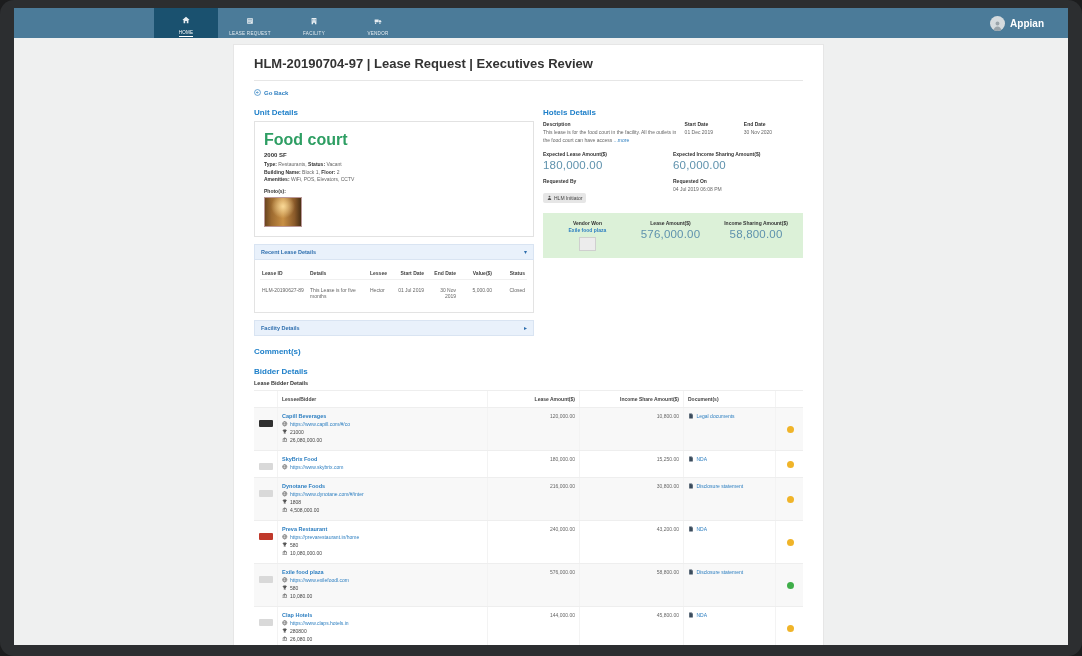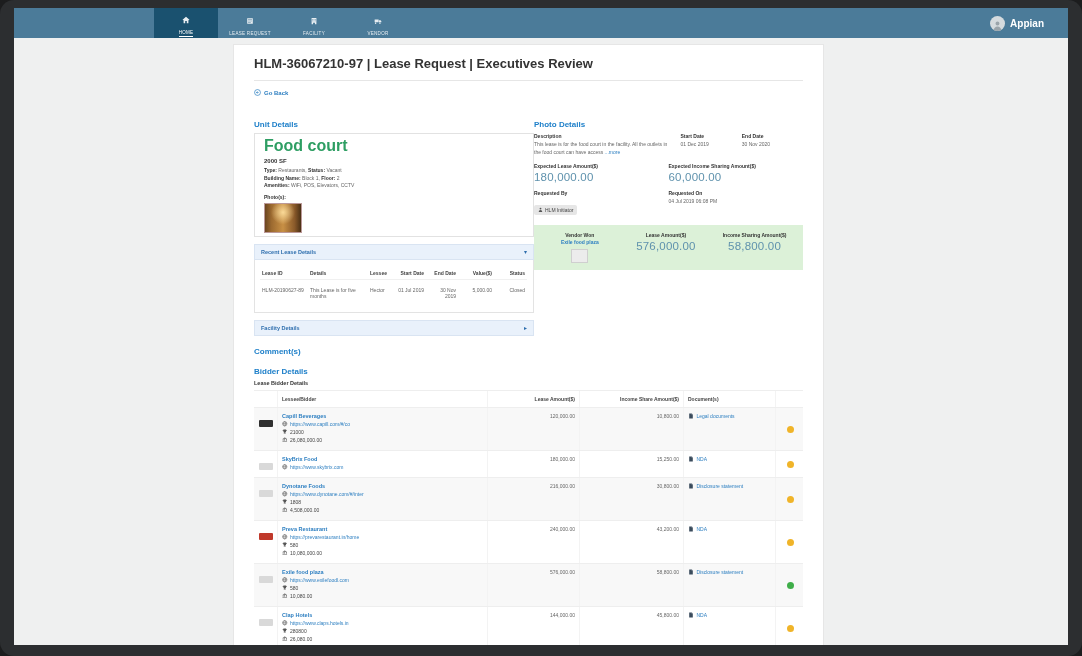--- a/index.html
+++ b/index.html
@@ -20,27 +20,27 @@
   .avatar svg{width:11px;height:11px;fill:#9aa4aa}
   .brand{color:#fff;font-size:10px;font-weight:bold}
 
   
   .content{position:absolute;top:30px;left:0;right:0;bottom:0;background:#eff0f0}
   .card{position:absolute;left:219px;top:6px;width:591px;bottom:-4px;background:#fff;border:1px solid #e6e6e6;padding:0 20px;overflow:hidden}
   .page-title{font-size:13px;font-weight:bold;color:#333;padding:11px 0 9px;border-bottom:1px solid #e6e6e6}
   .goback{margin-top:8px;display:inline-flex;align-items:center;gap:3px;color:#2d7fc1;font-size:6px;font-weight:bold;cursor:pointer}
   .goback svg{width:7px;height:7px}
 
-  .cols{display:flex;margin-top:17px}
+  .cols{display:flex;gap:9px;margin-top:5px}
   .col-left{width:280px;flex:none}
   .col-right{flex:1}
   .sec-h{color:#1d7fc9;font-size:8px;font-weight:bold;margin:3px 0 4px}
 
   
-  .unit-card{border:1px solid #e2e2e2;padding:3px 9px;background:#fff}
+  .unit-card{border:1px solid #e2e2e2;padding:9px 9px;background:#fff}
   .unit-name{color:#2e9e63;font-size:16px;font-weight:bold}
   .unit-size{font-size:6px;font-weight:bold;color:#333;margin:3px 0 3px}
   .kv-line{font-size:5px;color:#666;margin:1.5px 0}
   .kv-line b{color:#333}
   .photos-lbl{font-size:5px;font-weight:bold;margin-top:6px;color:#333}
   .photo{width:38px;height:30px;margin-top:3px;border:1px solid #b99;cursor:pointer;
     background:
       radial-gradient(circle at 50% 30%, rgba(255,225,160,.9), rgba(255,225,160,0) 45%),
       linear-gradient(90deg,#6a4520 0%,#9c6a30 18%,#c89045 50%,#8a5a2a 82%,#4a3015 100%),
       linear-gradient(180deg,#5a3b1e,#3c2712)}
@@ -137,21 +137,21 @@
               <path d="M5 1.4A1.8 1.8 0 1 1 5 5 1.8 1.8 0 1 1 5 1.4ZM1.5 10C1.5 7.4 3 5.9 5 5.9 7 5.9 8.5 7.4 8.5 10Z"></path>
             </svg>
       </span>
       <span class="brand">Appian</span>
     </div>
   </div>
 
   <div class="content">
     <div class="card">
 
-      <div class="page-title">HLM-36067210-97 | Lease Request | Executives Review</div>
+      <div class="page-title">HLM-20190704-97 | Lease Request | Executives Review</div>
 
       <div class="goback">
         <span>
           <svg viewBox="0 0 10 10">
                 <circle cx="5" cy="5" r="4.2" fill="none" stroke="#2d7fc1" stroke-width="1"></circle>
                 <path d="M6.6 5H3.4M3.4 5 5 3.4M3.4 5 5 6.6" stroke="#2d7fc1" stroke-width="1" fill="none"></path>
               </svg>
         </span>
         <span>Go Back</span>
       </div>
@@ -208,21 +208,21 @@
             </div>
           </div>
 
           <div class="accordion">
             <span class="at">Facility Details</span>
             <span class="chev">▸</span>
           </div>
         </div>
 
         <div class="col-right">
-          <div class="sec-h">Photo Details</div>
+          <div class="sec-h">Hotels Details</div>
 
           <div class="desc-row">
             <div class="dcell">
               <div class="lbl">Description</div>
               <div class="sval">
                 <span>This lease is for the food court in the facility. All the outlets in the food court can have access</span>
                 <span class="more">...more</span>
               </div>
             </div>
             <div class="scell">

